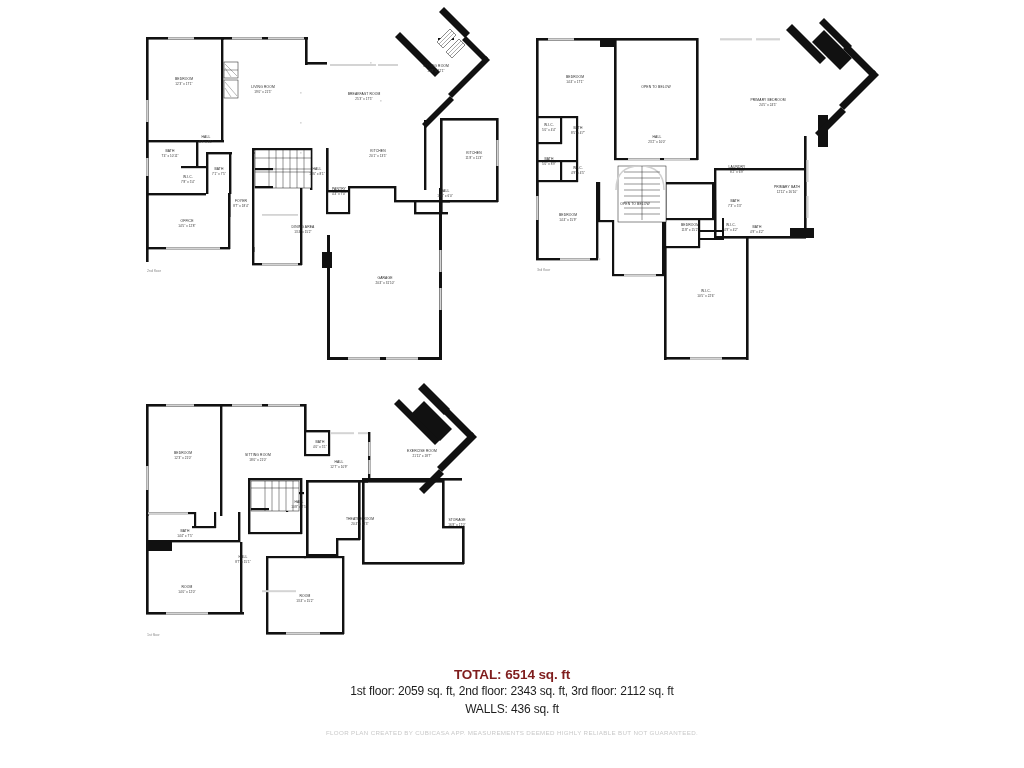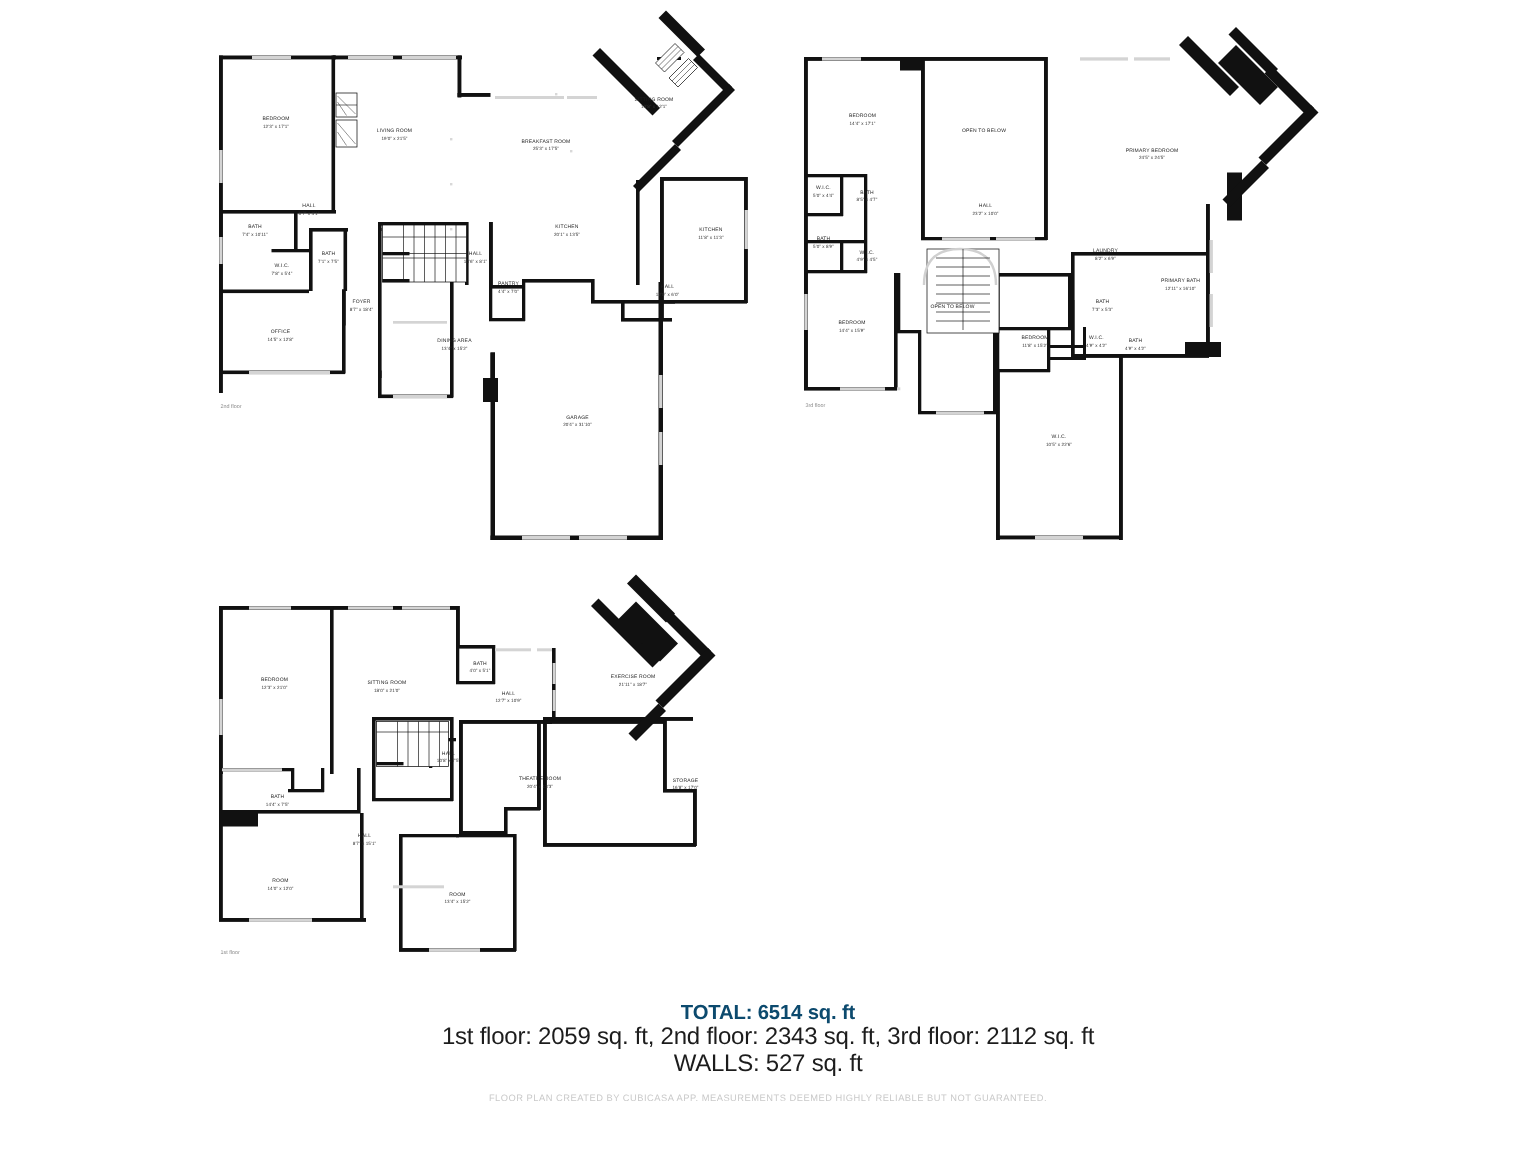--- a/index.html
+++ b/index.html
@@ -32,24 +32,24 @@
     left: 0;
     right: 0;
     top: 666px;
     text-align: center;
   }
   .footer-total {
     font-size: 13.5px;
     font-weight: bold;
     letter-spacing: -0.1px;
     line-height: 17px;
-    color: #0c4a6e;
+    color: #7f1d1d;
   }
   .footer-line {
-    font-size: 16px;
+    font-size: 12px;
     line-height: 17.5px;
     color: #1c1c1c;
     letter-spacing: -0.15px;
   }
   .footer-credit {
     margin-top: 11px;
     font-size: 6.2px;
     letter-spacing: 0.35px;
     color: #c9c9c9;
   }
@@ -576,17 +576,17 @@
       </g>
 
       <text class="floor-label" x="147" y="636">1st floor</text>
     </g>
 
   </svg>
 
   <div class="footer">
     <div class="footer-total">TOTAL: 6514 sq. ft</div>
     <div class="footer-line">1st floor: 2059 sq. ft, 2nd floor: 2343 sq. ft, 3rd floor: 2112 sq. ft</div>
-    <div class="footer-line">WALLS: 527 sq. ft</div>
+    <div class="footer-line">WALLS: 436 sq. ft</div>
     <div class="footer-credit">FLOOR PLAN CREATED BY CUBICASA APP. MEASUREMENTS DEEMED HIGHLY RELIABLE BUT NOT GUARANTEED.</div>
   </div>
 
 </div>
 
 </body></html>

